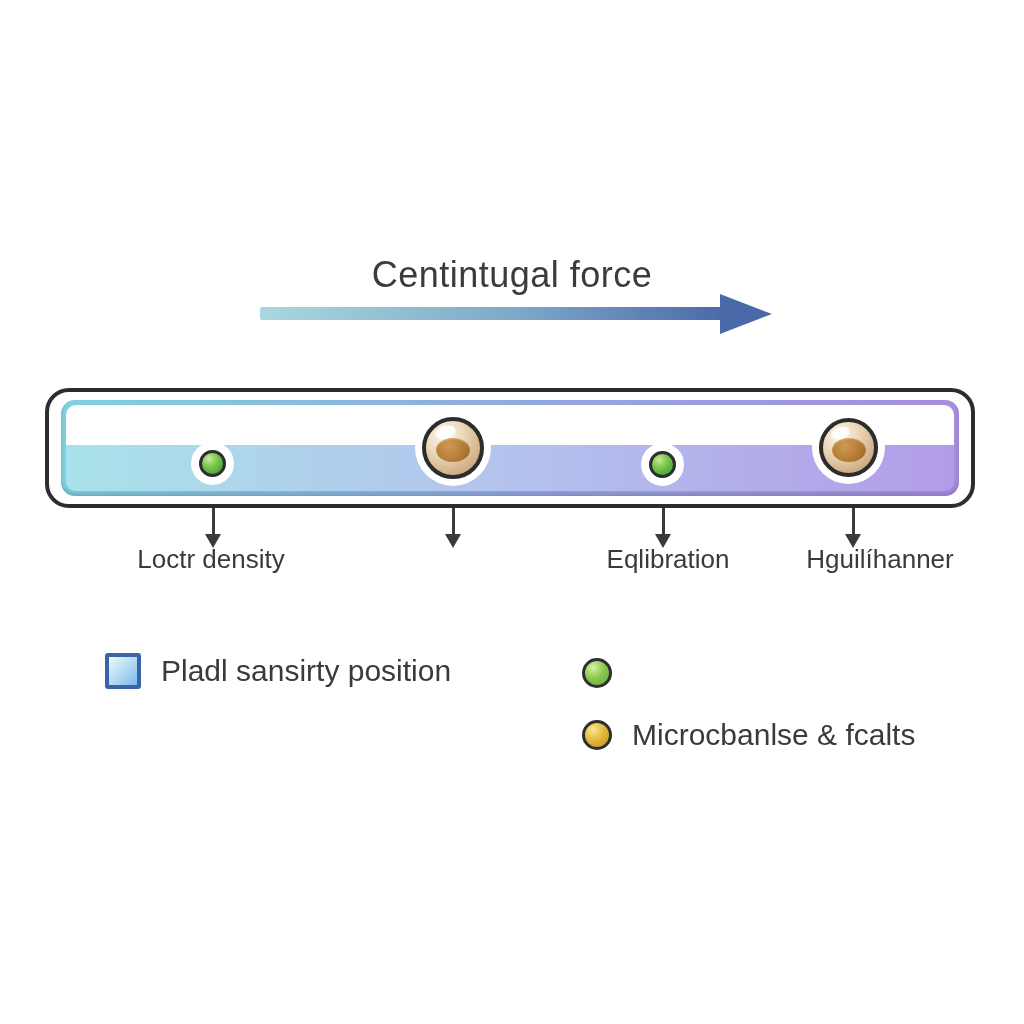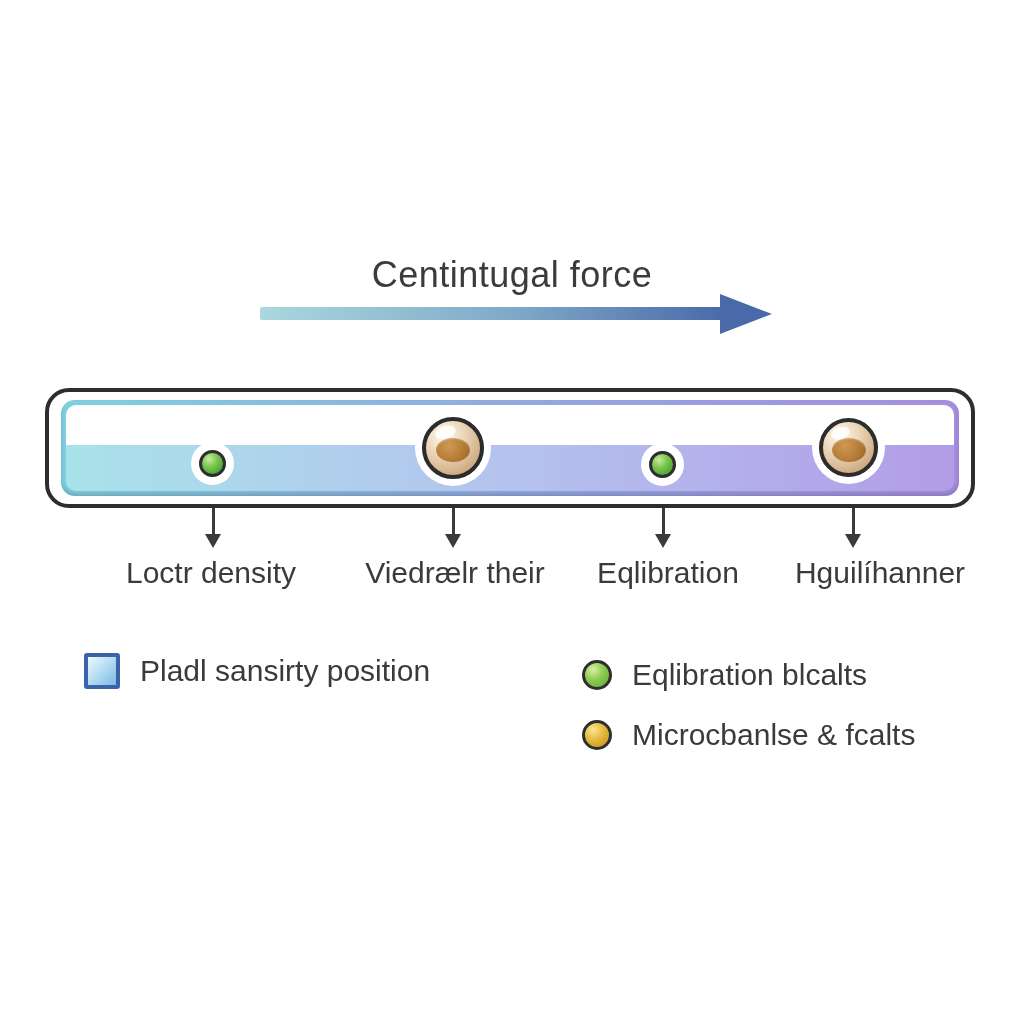--- a/index.html
+++ b/index.html
@@ -78,28 +78,28 @@
   .down-arrow{position:absolute;top:508px;width:3px;height:27px;background:#3a3a3a;}
   .down-arrow::after{
     content:"";position:absolute;left:-7px;top:26px;width:0;height:0;
     border-left:8.5px solid transparent;border-right:8.5px solid transparent;
     border-top:14px solid #3a3a3a;
   }
   #darr1{left:212px;} #darr2{left:452px;} #darr3{left:662px;} #darr4{left:852px;}
 
   
   .pos-label{
-    position:absolute;top:556px;transform:translateX(-50%);
-    font-size:30px;color:#3a3a3a;white-space:nowrap;
+    position:absolute;top:544px;transform:translateX(-50%);
+    font-size:26px;color:#3a3a3a;white-space:nowrap;
   }
   #plabel1{left:211px;} #plabel2{left:455px;} #plabel3{left:668px;} #plabel4{left:873px;margin-left:7px;}
 
   
   .legend-item{position:absolute;display:flex;align-items:center;gap:20px;}
-  #leg1{left:84px;top:653px;align-items:center;}
+  #leg1{left:105px;top:653px;align-items:center;}
   #leg2{left:582px;top:658px;}
   #leg3{left:582px;top:718px;}
   .legend-text{font-size:30px;color:#3a3a3a;white-space:nowrap;}
   .swatch-square{
     width:36px;height:36px;box-sizing:border-box;border:4px solid #3c63a8;border-radius:3px;
     background:linear-gradient(135deg,#f0fafe 0%,#bfe2f5 40%,#7cb9e6 100%);
   }
   .swatch-bead{width:30px;height:30px;border-radius:50%;box-sizing:border-box;border:3px solid #2e2e2e;}
   .swatch-bead.green{
     background:radial-gradient(circle at 34% 28%,#d6f2a4 0%,#8cc94e 45%,#5aa83c 100%);
@@ -135,32 +135,30 @@
     <div class="shine"></div>
     <div class="nucleus"></div>
   </div>
 
   <div id="darr1" class="down-arrow"></div>
   <div id="darr2" class="down-arrow"></div>
   <div id="darr3" class="down-arrow"></div>
   <div id="darr4" class="down-arrow"></div>
 
   <div id="plabel1" class="pos-label">Loctr density</div>
-  <div id="plabel2" class="pos-label">Viedrælr their</div>
   <div id="plabel3" class="pos-label">Eqlibration</div>
   <div id="plabel4" class="pos-label">Hguilíhanner</div>
 
   <div id="leg1" class="legend-item">
     <div class="swatch-square"></div>
     <div class="legend-text">Pladl sansirty position</div>
   </div>
 
   <div id="leg2" class="legend-item">
     <div class="swatch-bead green"></div>
-    <div class="legend-text">Eqlibration blcalts</div>
   </div>
 
   <div id="leg3" class="legend-item">
     <div class="swatch-bead gold"></div>
     <div class="legend-text">Microcbanlse &amp; fcalts</div>
   </div>
 
 </div>
 
 </body></html>

